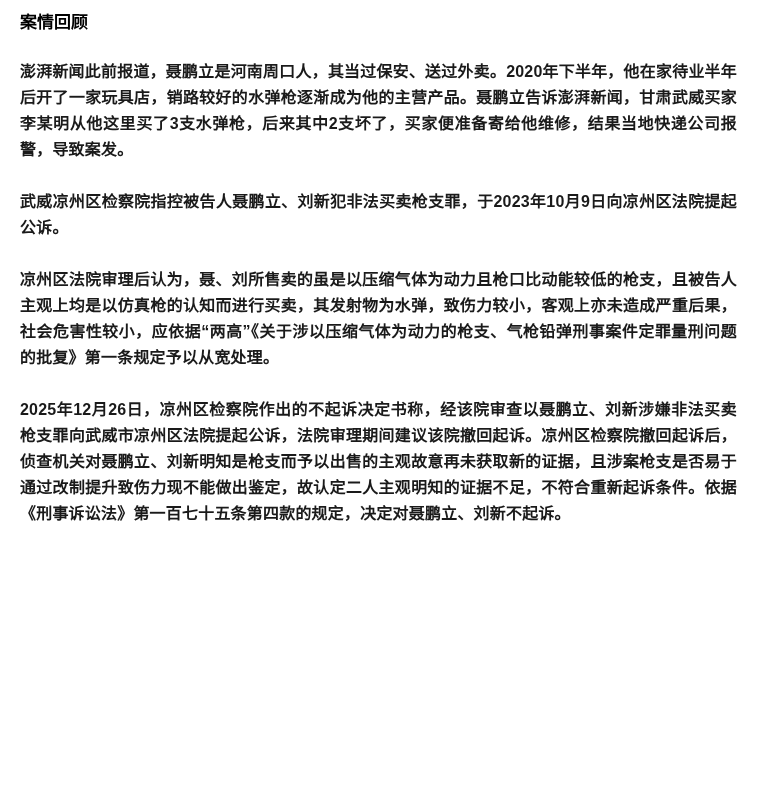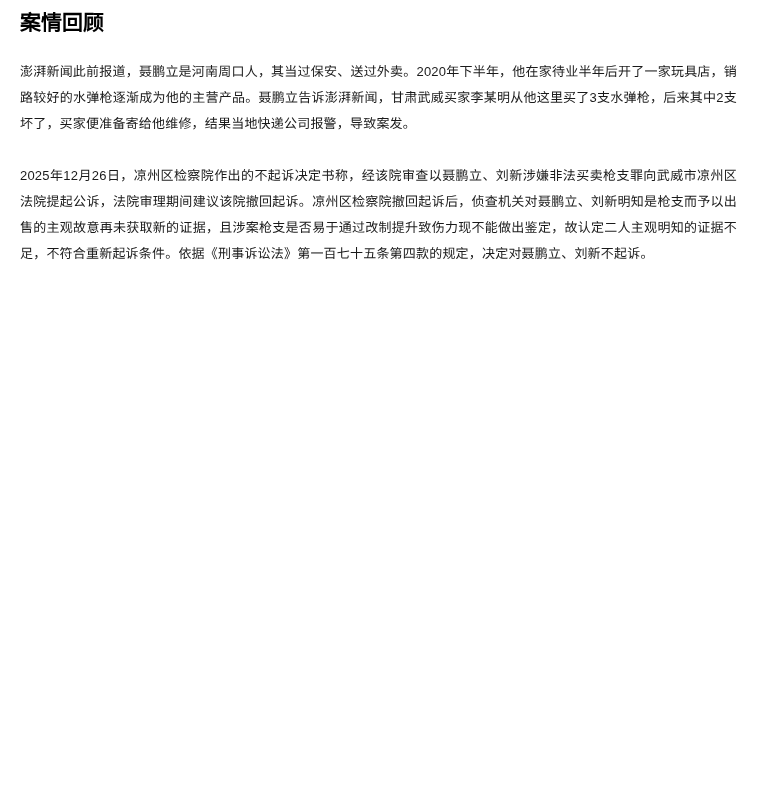--- a/index.html
+++ b/index.html
@@ -11,46 +11,49 @@
     width: 757px;
     height: 800px;
     overflow: hidden;
     font-family: "Liberation Sans", "DejaVu Sans", sans-serif;
   }
   .article {
     padding: 10px 20px 0 20px;
     color: #1a1a1a;
   }
   .section-title {
-    font-size: 21px;
+    font-size: 17px;
     line-height: 26px;
     font-weight: 700;
     color: #000000;
     margin: 0 0 23px 0;
   }
   .para {
-    font-size: 13px;
+    font-size: 16px;
     line-height: 26px;
     margin: 26px 0 0 0;
     color: #1a1a1a;
     text-align: justify;
     letter-spacing: 0.2px;
     word-break: break-all;
+    font-weight: bold;
   }
   .para:first-of-type {
     margin-top: 0;
   }
 </style>
 </head>
 <body>
 
 <div class="article">
   <h2 class="section-title">案情回顾</h2>
 
   <p class="para">澎湃新闻此前报道，聂鹏立是河南周口人，其当过保安、送过外卖。2020年下半年，他在家待业半年后开了一家玩具店，销路较好的水弹枪逐渐成为他的主营产品。聂鹏立告诉澎湃新闻，甘肃武威买家李某明从他这里买了3支水弹枪，后来其中2支坏了，买家便准备寄给他维修，结果当地快递公司报警，导致案发。</p>
 
 
+  <p class="para">武威凉州区检察院指控被告人聂鹏立、刘新犯非法买卖枪支罪，于2023年10月9日向凉州区法院提起公诉。</p>
 
+  <p class="para">凉州区法院审理后认为，聂、刘所售卖的虽是以压缩气体为动力且枪口比动能较低的枪支，且被告人主观上均是以仿真枪的认知而进行买卖，其发射物为水弹，致伤力较小，客观上亦未造成严重后果，社会危害性较小，应依据“两高”《关于涉以压缩气体为动力的枪支、气枪铅弹刑事案件定罪量刑问题的批复》第一条规定予以从宽处理。</p>
 
 
 
   <p class="para">2025年12月26日，凉州区检察院作出的不起诉决定书称，经该院审查以聂鹏立、刘新涉嫌非法买卖枪支罪向武威市凉州区法院提起公诉，法院审理期间建议该院撤回起诉。凉州区检察院撤回起诉后，侦查机关对聂鹏立、刘新明知是枪支而予以出售的主观故意再未获取新的证据，且涉案枪支是否易于通过改制提升致伤力现不能做出鉴定，故认定二人主观明知的证据不足，不符合重新起诉条件。依据《刑事诉讼法》第一百七十五条第四款的规定，决定对聂鹏立、刘新不起诉。</p>
 </div>
 
 </body></html>

